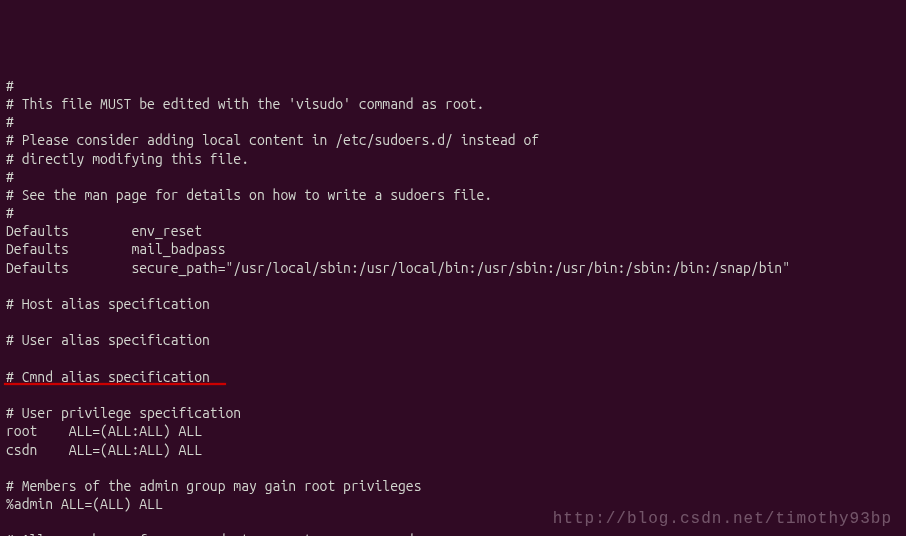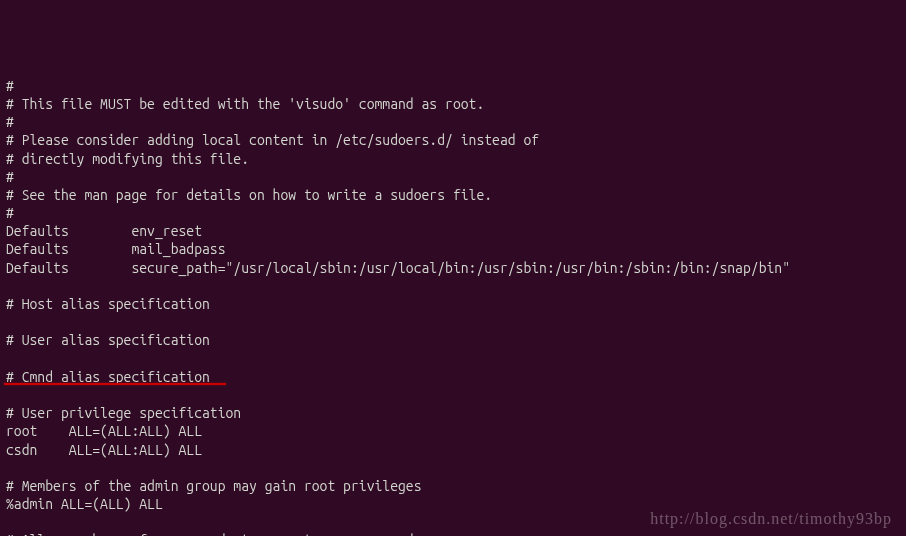--- a/index.html
+++ b/index.html
@@ -28,21 +28,21 @@
       position: absolute;
       height: 2px;
       background-color: #cc0000;
       box-shadow: 0 0 2px rgba(204,0,0,0.6);
     }
     .watermark {
       position: absolute;
       right: 14px;
       bottom: 6px;
       color: rgba(240, 225, 235, 0.35);
-      font-family: Liberation Serif, serif;
+      font-family: Liberation Mono, monospace;
       font-size: 16px;
       letter-spacing: 1px;
     }
   </style>
 </head>
 <body>
 
 
 
 <div id="terminal"><span class="terminal-line">#</span><span class="terminal-line"># This file MUST be edited with the 'visudo' command as root.</span><span class="terminal-line">#</span><span class="terminal-line"># Please consider adding local content in /etc/sudoers.d/ instead of</span><span class="terminal-line"># directly modifying this file.</span><span class="terminal-line">#</span><span class="terminal-line"># See the man page for details on how to write a sudoers file.</span><span class="terminal-line">#</span><span class="terminal-line">Defaults        env_reset</span><span class="terminal-line">Defaults        mail_badpass</span><span class="terminal-line">Defaults        secure_path="/usr/local/sbin:/usr/local/bin:/usr/sbin:/usr/bin:/sbin:/bin:/snap/bin"</span><span class="terminal-line"> </span><span class="terminal-line"># Host alias specification</span><span class="terminal-line"> </span><span class="terminal-line"># User alias specification</span><span class="terminal-line"> </span><span class="terminal-line"># Cmnd alias specification</span><span class="terminal-line"> </span><span class="terminal-line"># User privilege specification</span><span class="terminal-line">root    ALL=(ALL:ALL) ALL</span><span class="terminal-line">csdn    ALL=(ALL:ALL) ALL</span><span class="terminal-line"> </span><span class="terminal-line"># Members of the admin group may gain root privileges</span><span class="terminal-line">%admin ALL=(ALL) ALL</span><span class="terminal-line"> </span><span class="terminal-line"># Allow members of group sudo to execute any command</span></div>

